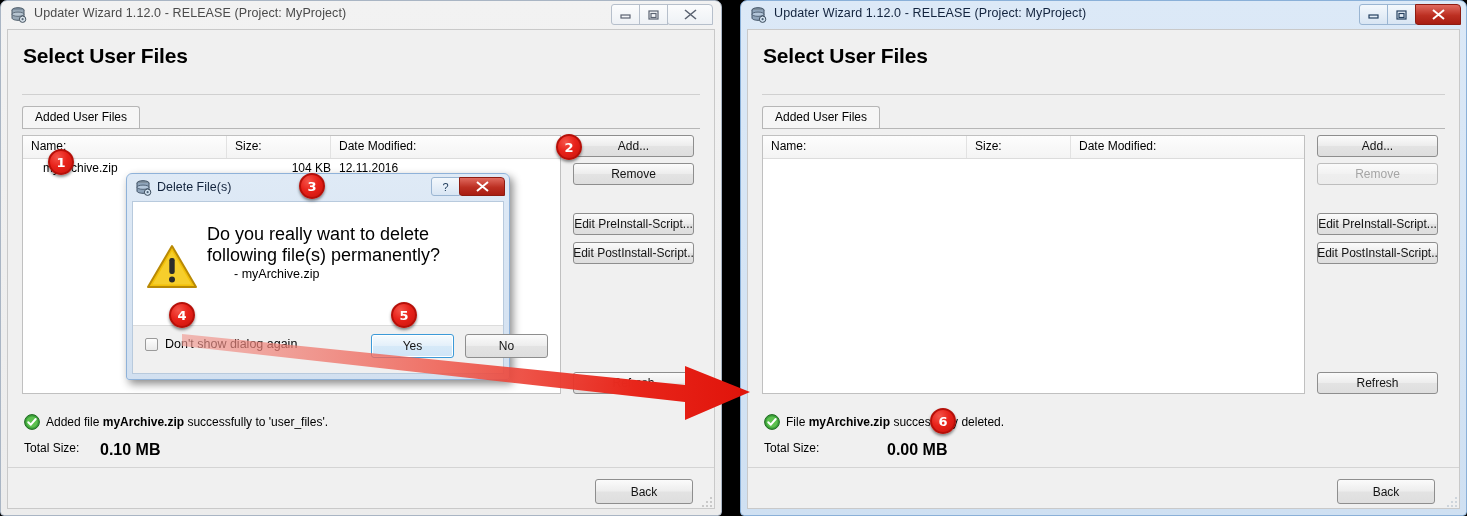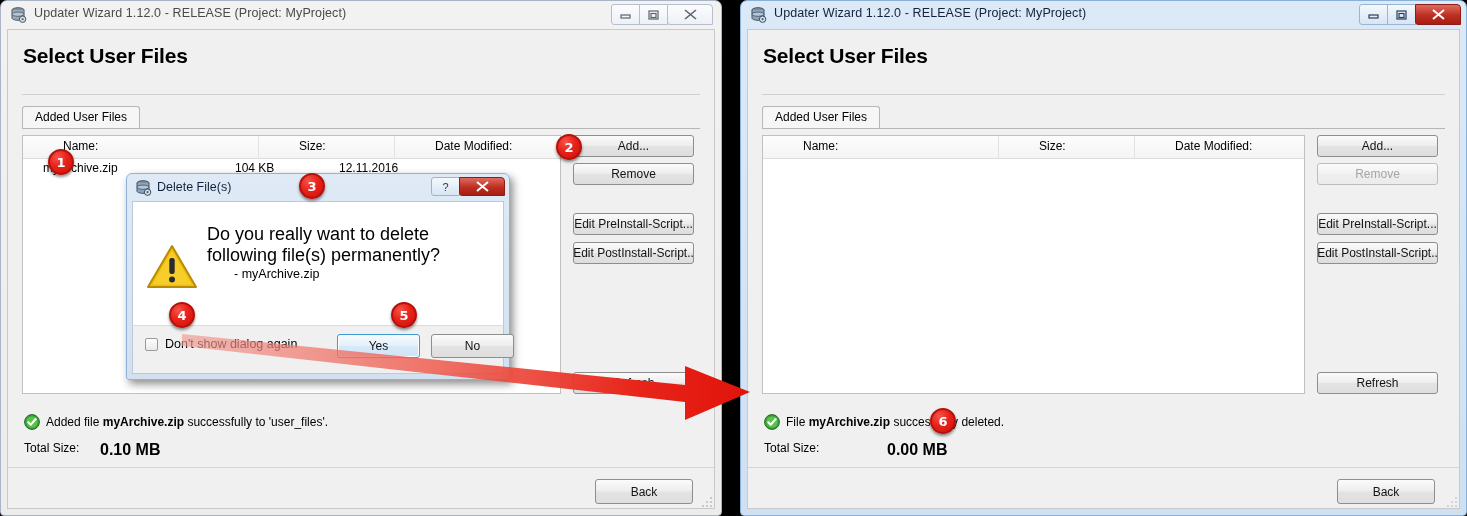--- a/index.html
+++ b/index.html
@@ -76,29 +76,28 @@
   
   .listview{
     position:absolute;box-sizing:border-box;
     background:#fff;border:1px solid #c0c0c0;
   }
   .lv-head{display:flex;height:22px;border-bottom:1px solid #dcdcdc;
     background:linear-gradient(#fdfdfd,#f4f4f4);}
   .lv-head .col{
     box-sizing:border-box;padding:3px 0 0 8px;font-size:12px;
     border-right:1px solid #e2e2e2;
-    margin-left:32px;
   }
   .col.c-name{width:204px;}
   .col.c-size{width:104px;}
   .col.c-date{flex:1;border-right:none;}
   .lv-row{display:flex;height:20px;}
   .lv-row .cell{box-sizing:border-box;padding:2px 0 0 8px;font-size:12px;}
   .cell.c-name{width:204px;padding-left:20px;}
-  .cell.c-size{width:104px;}
+  .cell.c-size{width:104px;text-align:right;}
   .cell.c-date{flex:1;}
 
   
   .btn{
     box-sizing:border-box;
     background:linear-gradient(#fbfbfb,#ededed 48%,#e3e3e3 52%,#dedede);
     border:1px solid #8e8e8e;border-radius:3px;
     font-family:"Liberation Sans", sans-serif;font-size:12px;color:#141414;
     display:flex;align-items:center;justify-content:center;
     white-space:nowrap;overflow:hidden;
@@ -144,21 +143,21 @@
   }
   #dlg .dquestion{position:absolute;left:74px;top:22px;font-size:18px;}
   #dlg .dfile{position:absolute;left:85px;top:65px;font-size:12.5px;margin-left:16px;}
   #dlg .warnicon{position:absolute;left:13px;top:42px;width:52px;height:46px;}
   #dlg .dfoot{position:absolute;left:0;right:0;bottom:0;height:47px;
     background:#f0f0f0;border-top:1px solid #dcdcdc;}
   #dlg .chkrow{position:absolute;left:12px;top:11px;display:flex;align-items:center;}
   #dlg .chkbox{width:13px;height:13px;box-sizing:border-box;
     border:1px solid #9a9a9a;background:linear-gradient(#fdfdfd,#eaeaea);border-radius:2px;}
   #dlg .chklabel{margin-left:7px;font-size:12.5px;}
-  #dlg .dbtn{position:absolute;top:8px;width:83px;height:24px;}
+  #dlg .dbtn{position:absolute;top:8px;width:83px;height:24px;margin-left:34px;}
   #dlg .dbtn.yes{left:204px;border:1px solid #3c9ad8;
     box-shadow:0 0 0 1px #ffffff inset;
     background:linear-gradient(#f6fbfe,#e4f0fa 48%,#d6e9f8 52%,#cfe5f7);}
   #dlg .dbtn.no{left:298px;}
 
   
   .badge{
     position:absolute;width:26px;height:26px;border-radius:50%;
     background:radial-gradient(circle at 34% 28%, #f4554a 0%, #e8221a 45%, #c9130c 100%);
     border:2px solid #b51009;

